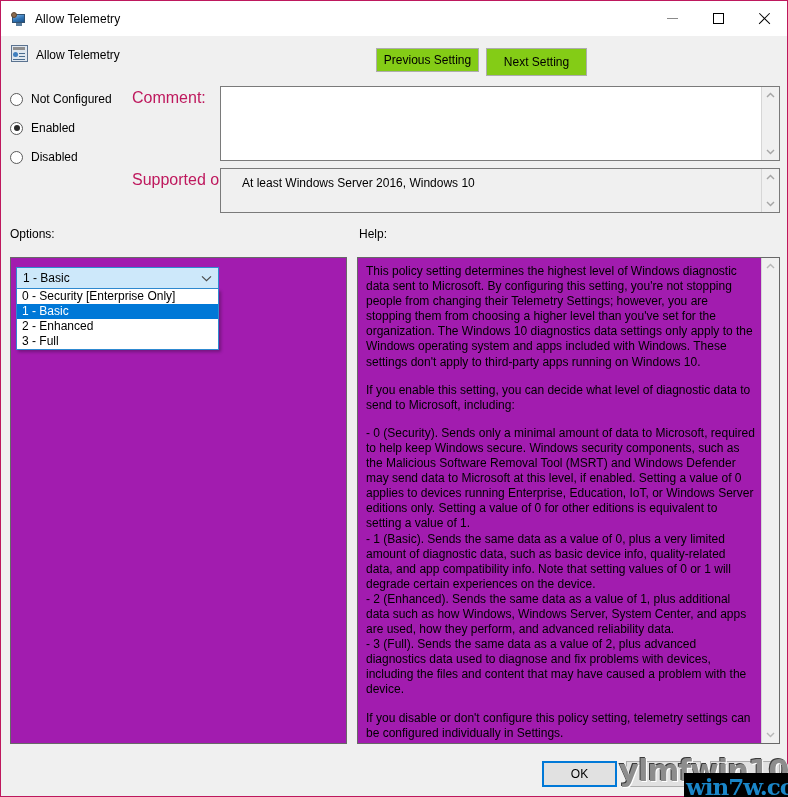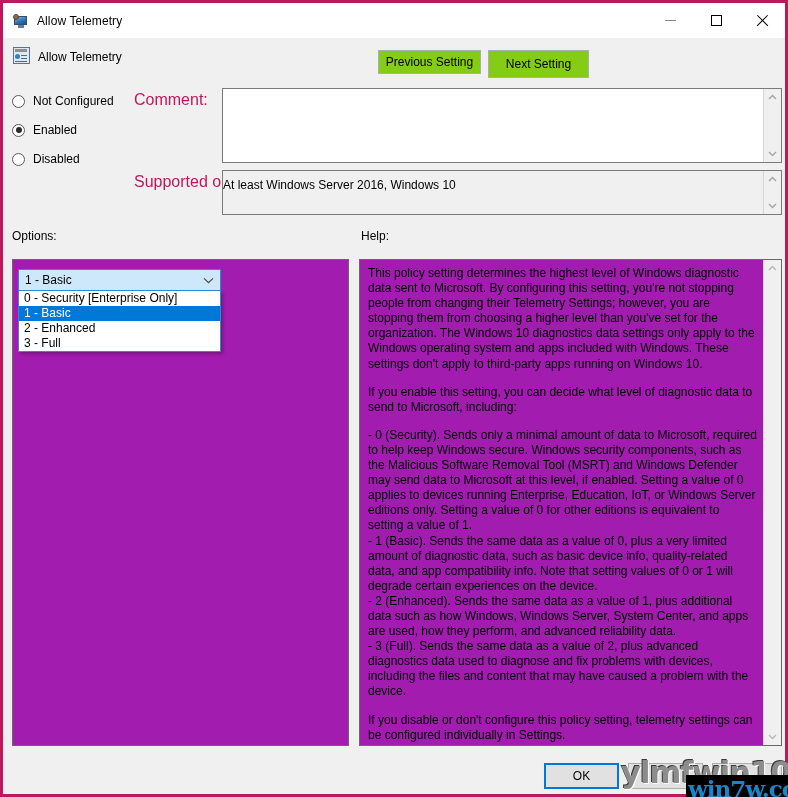--- a/index.html
+++ b/index.html
@@ -4,21 +4,21 @@
 <style>
   html,body{margin:0;padding:0;}
   body{
     width:788px;height:797px;overflow:hidden;
     font-family:"Liberation Sans","DejaVu Sans",sans-serif;
     font-size:12px;color:#000;background:#ffffff;
   }
   .window{
     position:absolute;left:0;top:0;width:788px;height:797px;
     box-sizing:border-box;
-    border:3px solid #be185d;
+    border:1px solid #be185d;
     background:#f0f0f0;
   }
   
   .titlebar{
     position:absolute;left:0;top:0;right:0;height:35px;
     background:#ffffff;
     display:flex;align-items:center;
   }
   .title-icon{
     width:16px;height:16px;margin-left:10px;margin-right:8px;
@@ -101,21 +101,21 @@
   .radio-label{font-size:12px;color:#000;}
 
   
   .field-label{position:absolute;font-size:16px;color:#be185d;}
   .textbox{
     position:absolute;box-sizing:border-box;
     border:1px solid #7a7a7a;background:#ffffff;
   }
   .textbox.readonly{background:#f0f0f0;}
   .textbox-text{
-    position:absolute;left:0;top:7px;right:24px;
+    position:absolute;left:21px;top:7px;right:24px;
     font-size:12px;color:#000;line-height:15px;
   }
   .vscroll{
     position:absolute;right:0;top:0;bottom:0;width:17px;
     background:#f0f0f0;border-left:1px solid #d6d6d6;
     display:flex;flex-direction:column;justify-content:space-between;align-items:center;
   }
   .sb-arrow{
     width:17px;height:16px;display:flex;align-items:center;justify-content:center;
     font-size:9px;color:#a0a0a0;line-height:1;

